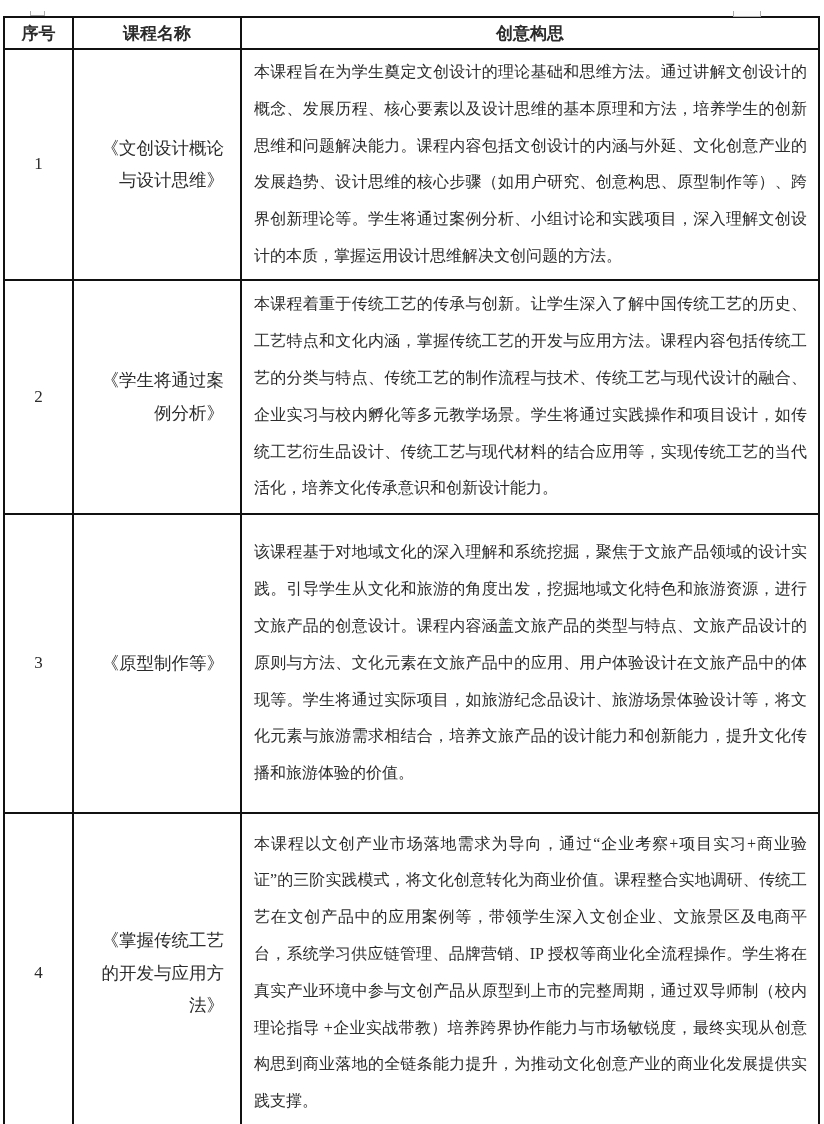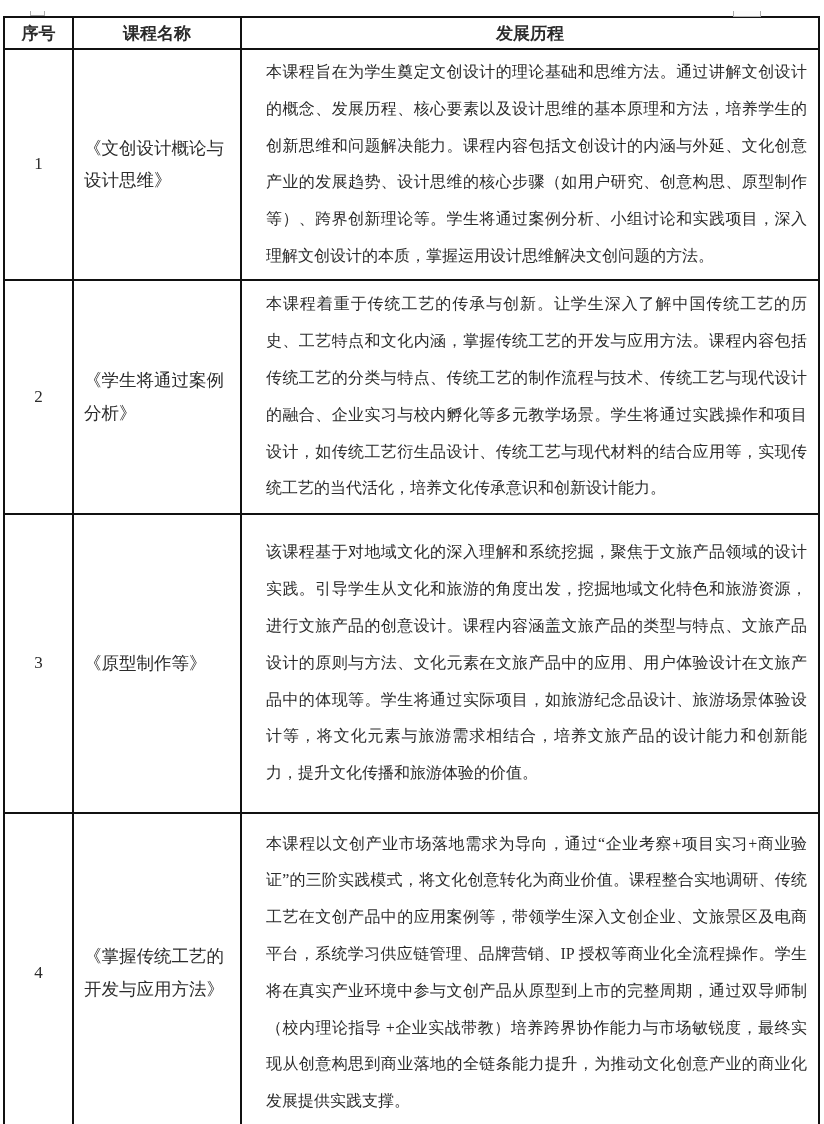--- a/index.html
+++ b/index.html
@@ -35,32 +35,32 @@
     padding:2px;
     color:#2b2b2b;
   }
   td.num-cell {
     text-align:center;
     vertical-align:middle;
     font-size:17px;
     color:#2b2b2b;
   }
   td.name-cell {
-    text-align:left;
+    text-align:right;
     vertical-align:middle;
     font-size:17.5px;
     line-height:1.85;
-    padding:4px 10px;
+    padding:4px 16px;
     color:#2b2b2b;
   }
   td.intro-cell {
     vertical-align:middle;
     font-size:16px;
     line-height:2.3;
-    padding:4px 11px 4px 24px;
+    padding:4px 11px 4px 12px;
     text-align:justify;
     text-justify:inter-ideograph;
     color:#2b2b2b;
   }
   tr.r1 { height:223px; }
   tr.r2 { height:234px; }
   tr.r3 { height:299px; }
   tr.r4 { height:320px; }
   
   .artifact {
@@ -81,21 +81,21 @@
   <table class="course-table">
     <colgroup>
       <col class="c-num">
       <col class="c-name">
       <col class="c-intro">
     </colgroup>
     <thead>
       <tr>
         <th>序号</th>
         <th>课程名称</th>
-        <th>发展历程</th>
+        <th>创意构思</th>
       </tr>
     </thead>
     <tbody>
       <tr class="r1">
         <td class="num-cell">1</td>
         <td class="name-cell">《文创设计概论与设计思维》</td>
         <td class="intro-cell">本课程旨在为学生奠定文创设计的理论基础和思维方法。通过讲解文创设计的概念、发展历程、核心要素以及设计思维的基本原理和方法，培养学生的创新思维和问题解决能力。课程内容包括文创设计的内涵与外延、文化创意产业的发展趋势、设计思维的核心步骤（如用户研究、创意构思、原型制作等）、跨界创新理论等。学生将通过案例分析、小组讨论和实践项目，深入理解文创设计的本质，掌握运用设计思维解决文创问题的方法。</td>
       </tr>
       <tr class="r2">
         <td class="num-cell">2</td>

